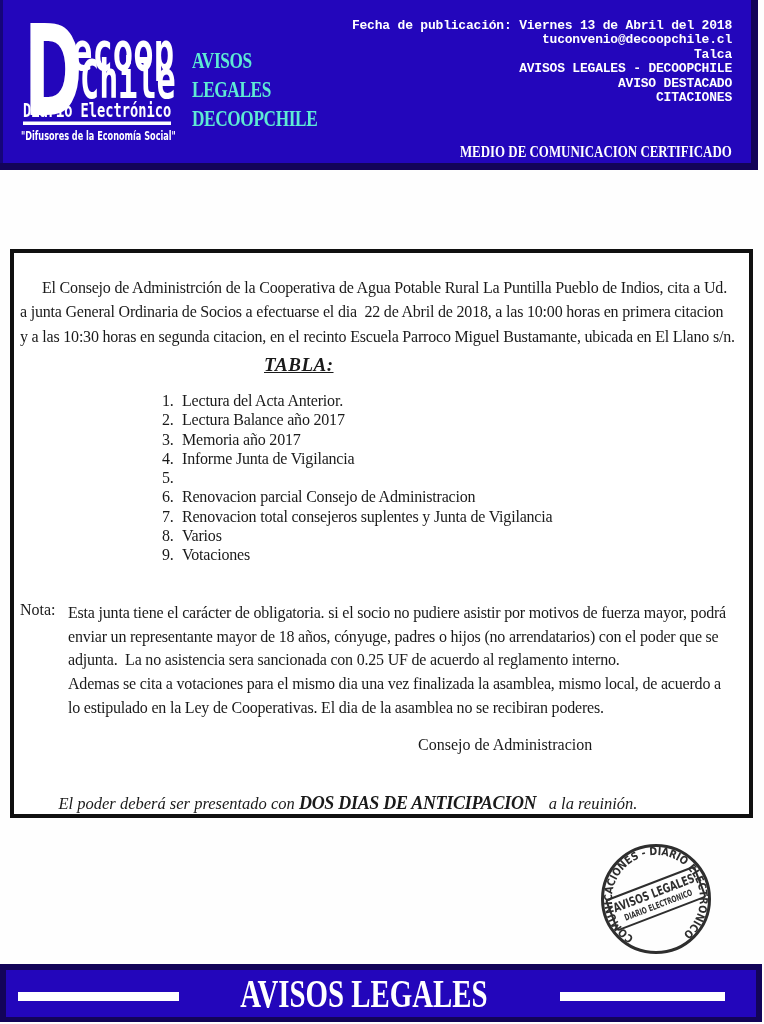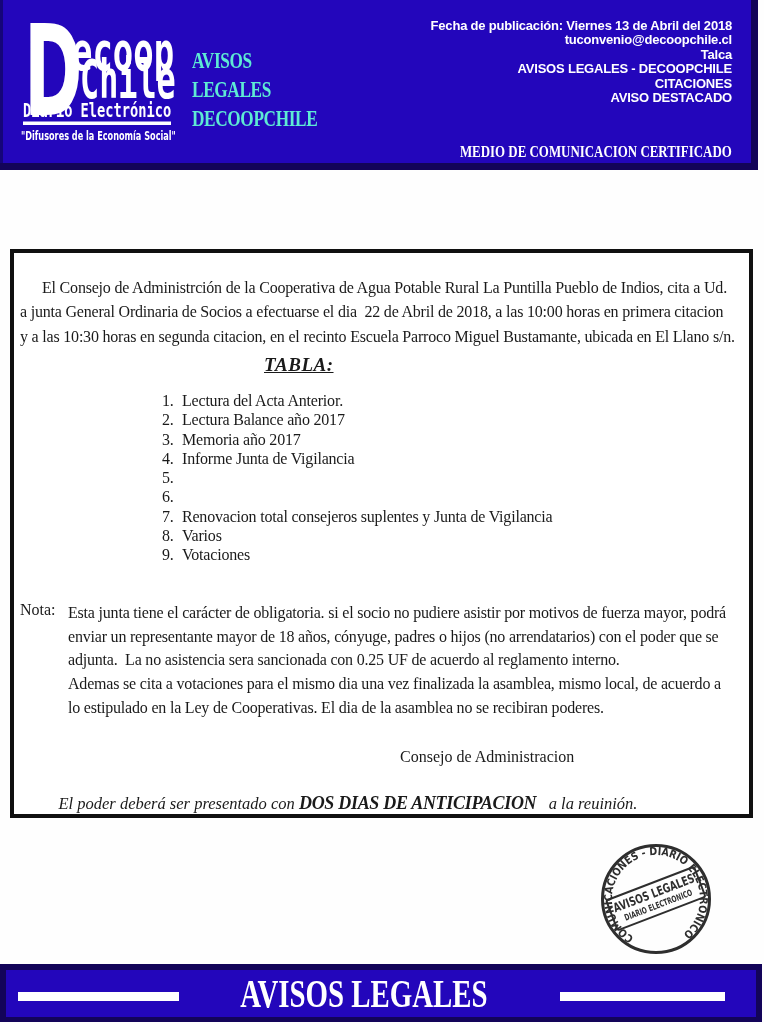--- a/index.html
+++ b/index.html
@@ -16,21 +16,21 @@
   }
   .logo-svg { position:absolute; left:20px; top:16px; }
   .title-block { position:absolute; left:192px; top:46px; color:#5eead4; }
   .title-line {
     font-family:"Liberation Serif", serif; font-weight:bold; font-size:23px;
     line-height:29px; letter-spacing:-0.5px; transform:scaleX(0.75); transform-origin:0 50%;
     white-space:pre;
   }
   .meta {
     position:absolute; right:19px; top:19px; text-align:right; color:#ffffff;
-    font-family:Liberation Sans, sans-serif; font-weight:bold; font-size:13px;
+    font-family:Liberation Mono, monospace; font-weight:bold; font-size:13px;
     line-height:14.4px; letter-spacing:-0.2px;
   }
   .meta-line { white-space:pre; }
   .certified {
     position:absolute; right:19px; top:142px; color:#ffffff;
     font-family:"Liberation Serif", serif; font-weight:bold; font-size:17px;
     transform:scaleX(0.76); transform-origin:100% 50%; white-space:pre;
   }
 
   
@@ -51,21 +51,21 @@
     line-height:19.3px; letter-spacing:-0.2px; }
   .agenda-item { display:flex; }
   .agenda-num { width:20px; flex:none; }
   .agenda-text { white-space:pre; }
 
   .nota-label { position:absolute; left:20px; top:601px; font-size:16px; }
   .nota { position:absolute; left:68px; top:601px; width:682px;
     font-size:16px; line-height:23.7px; letter-spacing:-0.2px; }
   .nota .line { white-space:pre; }
 
-  .signature { position:absolute; left:400px; top:736px; font-size:16px;margin-top:12px; }
+  .signature { position:absolute; left:418px; top:736px; font-size:16px; }
 
   .power { position:absolute; left:42px; top:773px; font-size:16.5px; white-space:pre;font-style:italic; }
   .power-bold { font-weight:bold; font-size:18px; letter-spacing:-0.3px; }
 
   
   .stamp-svg { position:absolute; left:583px; top:826px; }
 
   
   .footer {
     position:absolute; left:0; top:964px; width:750px; height:47px;
@@ -100,22 +100,22 @@
       <div class="title-line">AVISOS</div>
       <div class="title-line">LEGALES</div>
       <div class="title-line">DECOOPCHILE</div>
     </div>
 
     <div class="meta">
       <div class="meta-line">Fecha de publicación: Viernes 13 de Abril del 2018</div>
       <div class="meta-line">tuconvenio@decoopchile.cl</div>
       <div class="meta-line">Talca</div>
       <div class="meta-line">AVISOS LEGALES - DECOOPCHILE</div>
+      <div class="meta-line">AVISO DESTACADO</div>
       <div class="meta-line">CITACIONES</div>
-      <div class="meta-line">AVISO DESTACADO</div>
     </div>
 
     <div class="certified">MEDIO DE COMUNICACION CERTIFICADO</div>
   </div>
 
   <div class="notice-box"></div>
 
   <div class="para">
     <div class="line indent">El Consejo de Administrción de la Cooperativa de Agua Potable Rural La Puntilla Pueblo de Indios, cita a Ud.</div>
     <div class="line">a junta General Ordinaria de Socios a efectuarse el dia  22 de Abril de 2018, a las 10:00 horas en primera citacion</div>
@@ -139,20 +139,21 @@
     </div>
     <div class="agenda-item">
       <span class="agenda-num">4.</span>
       <span class="agenda-text">Informe Junta de Vigilancia</span>
     </div>
     <div class="agenda-item">
       <span class="agenda-num">5.</span>
     </div>
     <div class="agenda-item">
       <span class="agenda-num">6.</span>
+      <span class="agenda-text">Renovacion parcial Consejo de Administracion</span>
     </div>
     <div class="agenda-item">
       <span class="agenda-num">7.</span>
       <span class="agenda-text">Renovacion total consejeros suplentes y Junta de Vigilancia</span>
     </div>
     <div class="agenda-item">
       <span class="agenda-num">8.</span>
       <span class="agenda-text">Varios</span>
     </div>
     <div class="agenda-item">

